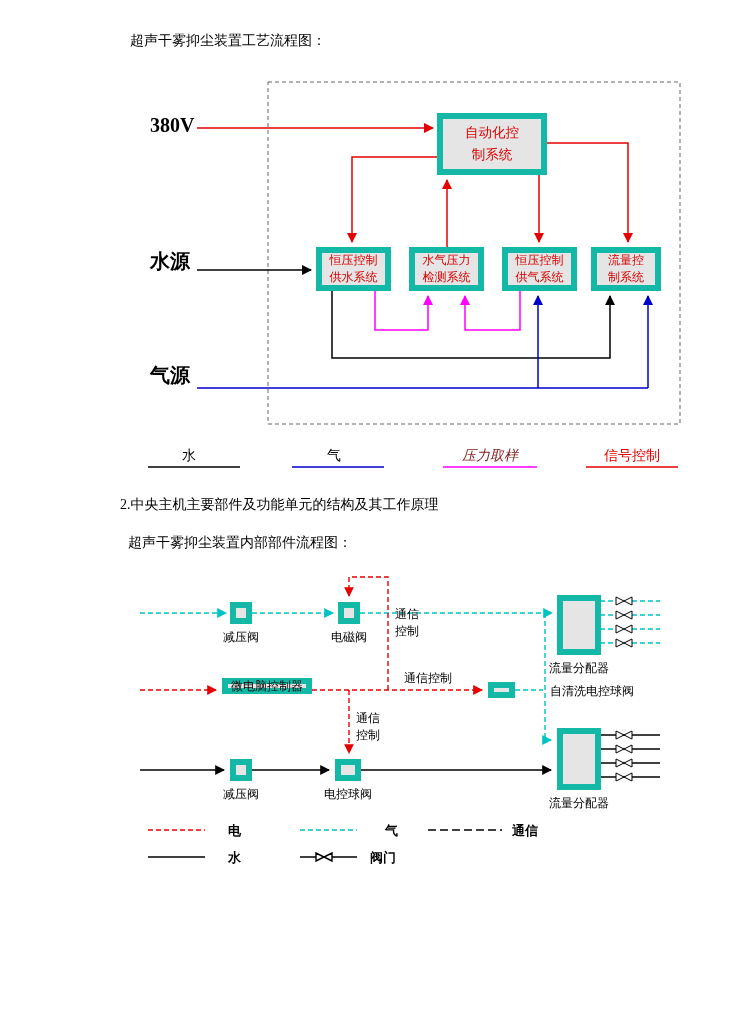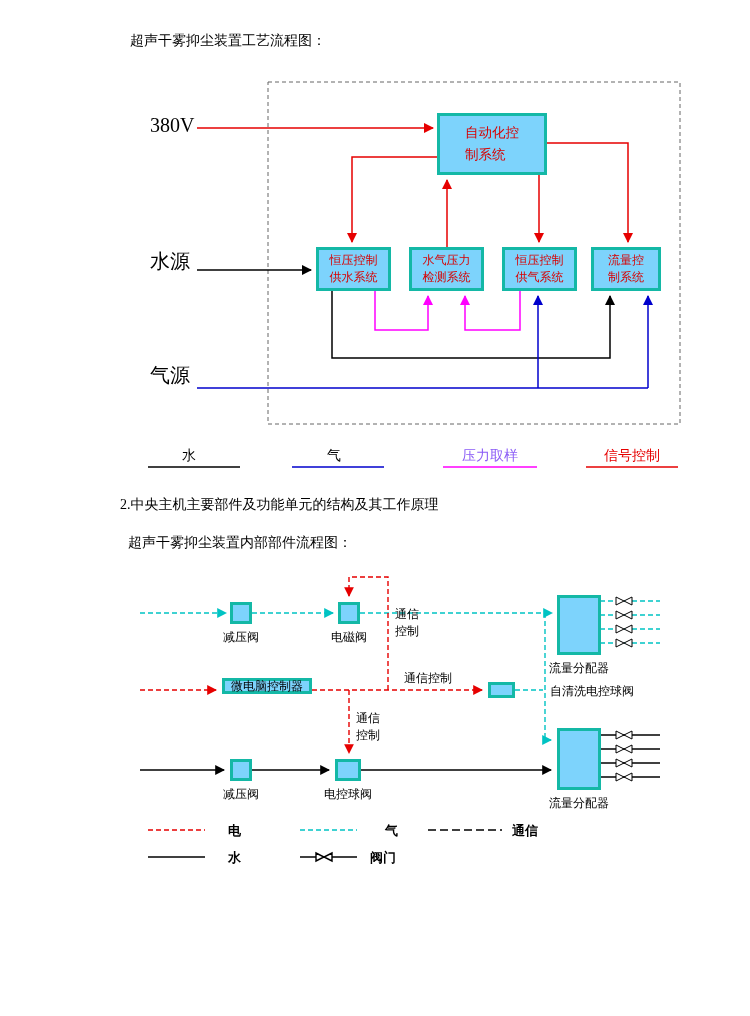--- a/index.html
+++ b/index.html
@@ -1,31 +1,31 @@
 <!DOCTYPE html>
 <html><head>
 <meta charset="utf-8">
 <style>
   html,body{margin:0;padding:0;background:#ffffff;}
   .page{position:relative;width:750px;height:1016px;background:#ffffff;
         font-family:"Liberation Serif", serif;color:#000;overflow:hidden;padding-left:28px;}
   .t{position:absolute;font-size:14px;color:#000;white-space:nowrap;}
   .t.bold{font-weight:normal;}
-  .big{position:absolute;font-size:20px;color:#000;white-space:nowrap;}
-  .box{position:absolute;border:3px solid #14b8a6;background:#7dd3fc;
+  .big{position:absolute;font-size:20px;color:#000;white-space:nowrap;font-weight:bold;}
+  .box{position:absolute;border:6px solid #14b8a6;background:#e5e5e5;
        display:flex;align-items:center;justify-content:center;
-       text-align:left;white-space:pre-line;box-sizing:border-box;}
+       text-align:center;white-space:pre-line;box-sizing:border-box;}
   .rbox{color:#d80000;font-size:12px;line-height:1.45;}
   .ctrl{color:#d80000;font-size:13.5px;line-height:1.6;}
   .lbl{position:absolute;font-family:"Liberation Sans", sans-serif;
        font-weight:normal;font-size:12px;color:#000;white-space:nowrap;}
   .lbl.c{text-align:center;}
   .lbl.wrap{white-space:normal;line-height:1.4;}
   .lg1{position:absolute;font-size:14px;white-space:nowrap;}
-  .lg1.k{color:#000;} .lg1.m{color:#8b5cf6;} .lg1.r{color:#e60000;}
+  .lg1.k{color:#000;} .lg1.m{color:#7f1d1d;font-style:italic;} .lg1.r{color:#e60000;}
   .lg2{position:absolute;font-family:"Liberation Sans", sans-serif;
        font-weight:bold;font-size:13px;color:#000;white-space:nowrap;}
   svg{position:absolute;overflow:visible;}
 </style>
 </head>
 <body>
 
 <div class="page">
 
   <div class="t" style="left:130px;top:32px">超声干雾抑尘装置工艺流程图：</div>

